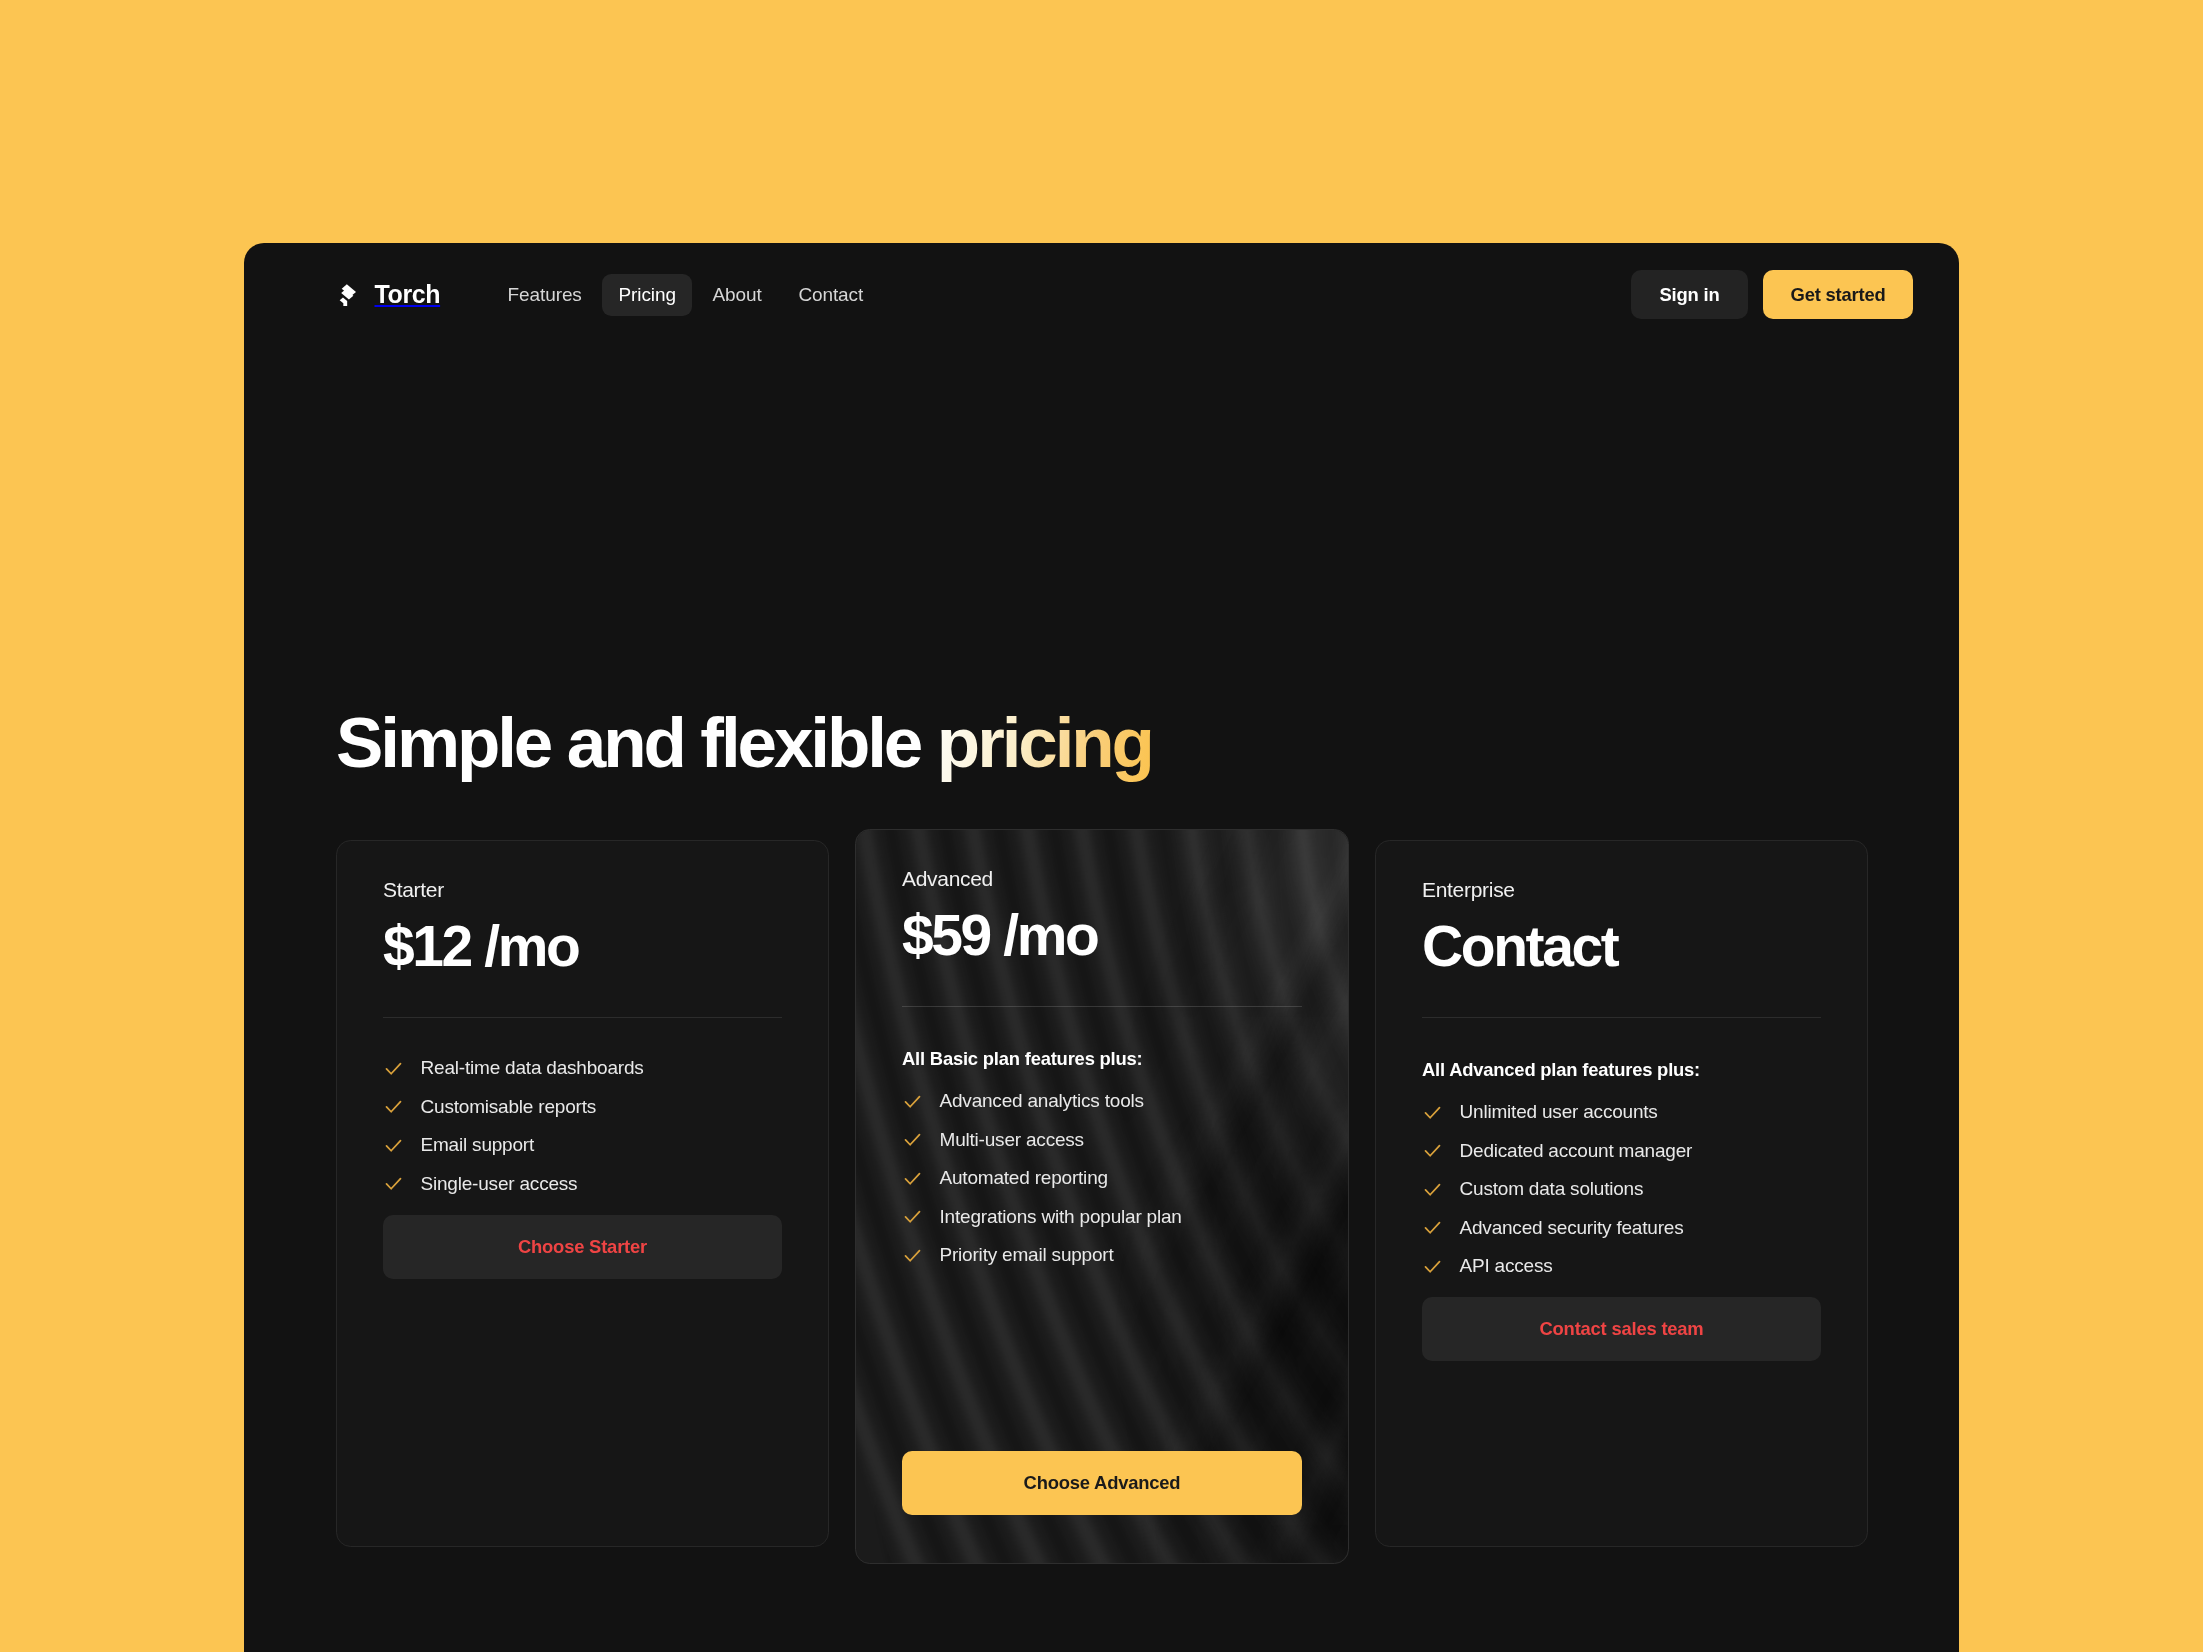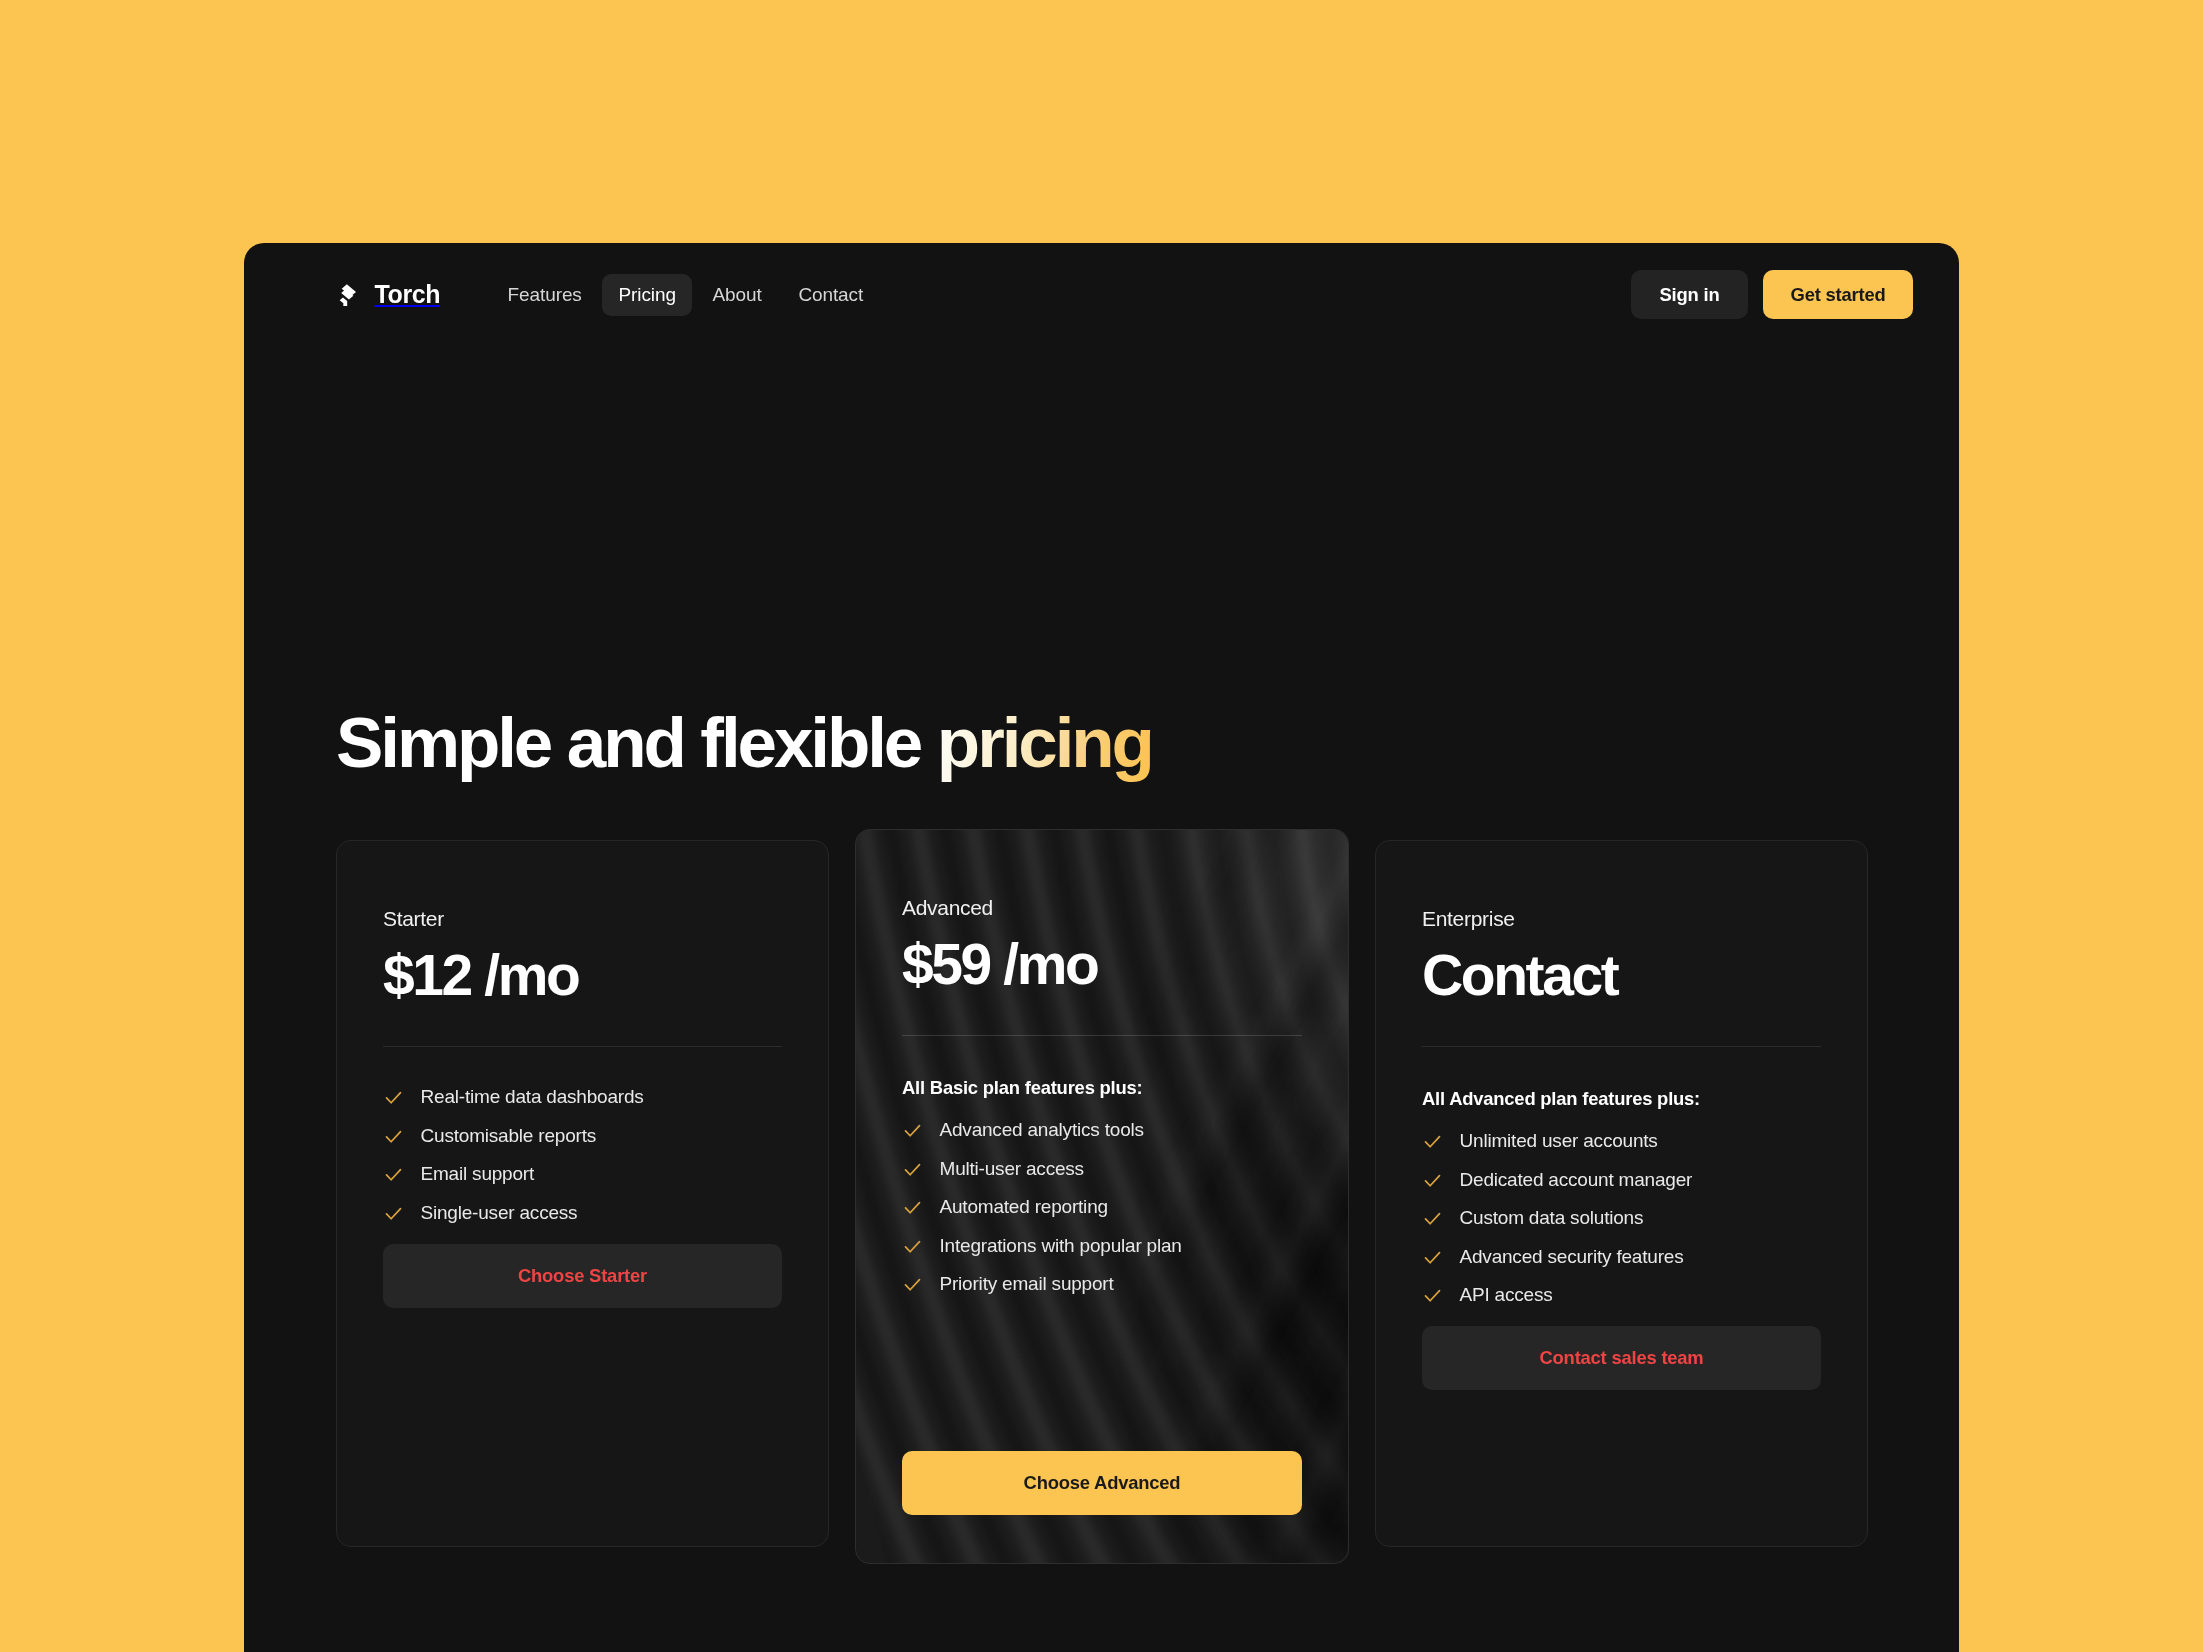--- a/index.html
+++ b/index.html
@@ -136,21 +136,21 @@
     align-items: flex-start;
     gap: 26px;
   }
 
   .plan-card {
     position: relative;
     width: 493px;
     background: #161616;
     border: 0.9px solid #272727;
     border-radius: 14.7px;
-    padding: 66px 46px 39px 46px;
+    padding: 37px 46px 39px 46px;
     display: flex;
     flex-direction: column;
     min-height: 707px;
     overflow: hidden;
   }
 
   .plan-card.is-featured {
     width: 494px;
     margin-top: -11px;
     min-height: 735px;
@@ -240,21 +240,21 @@
     list-style: none;
     margin-top: 20px;
     display: flex;
     flex-direction: column;
     gap: 16.5px;
   }
   .plan-card.plan-starter .features-list { margin-top: 40px; }
 
   .feature-item {
     display: flex;
-    align-items: flex-end;
+    align-items: center;
     gap: 16.5px;
   }
   .check-icon {
     width: 21px; height: 21px;
     flex: 0 0 21px;
     display: block;
   }
   .feature-text {
     font-size: 19px;
     color: #e9e9e9;

